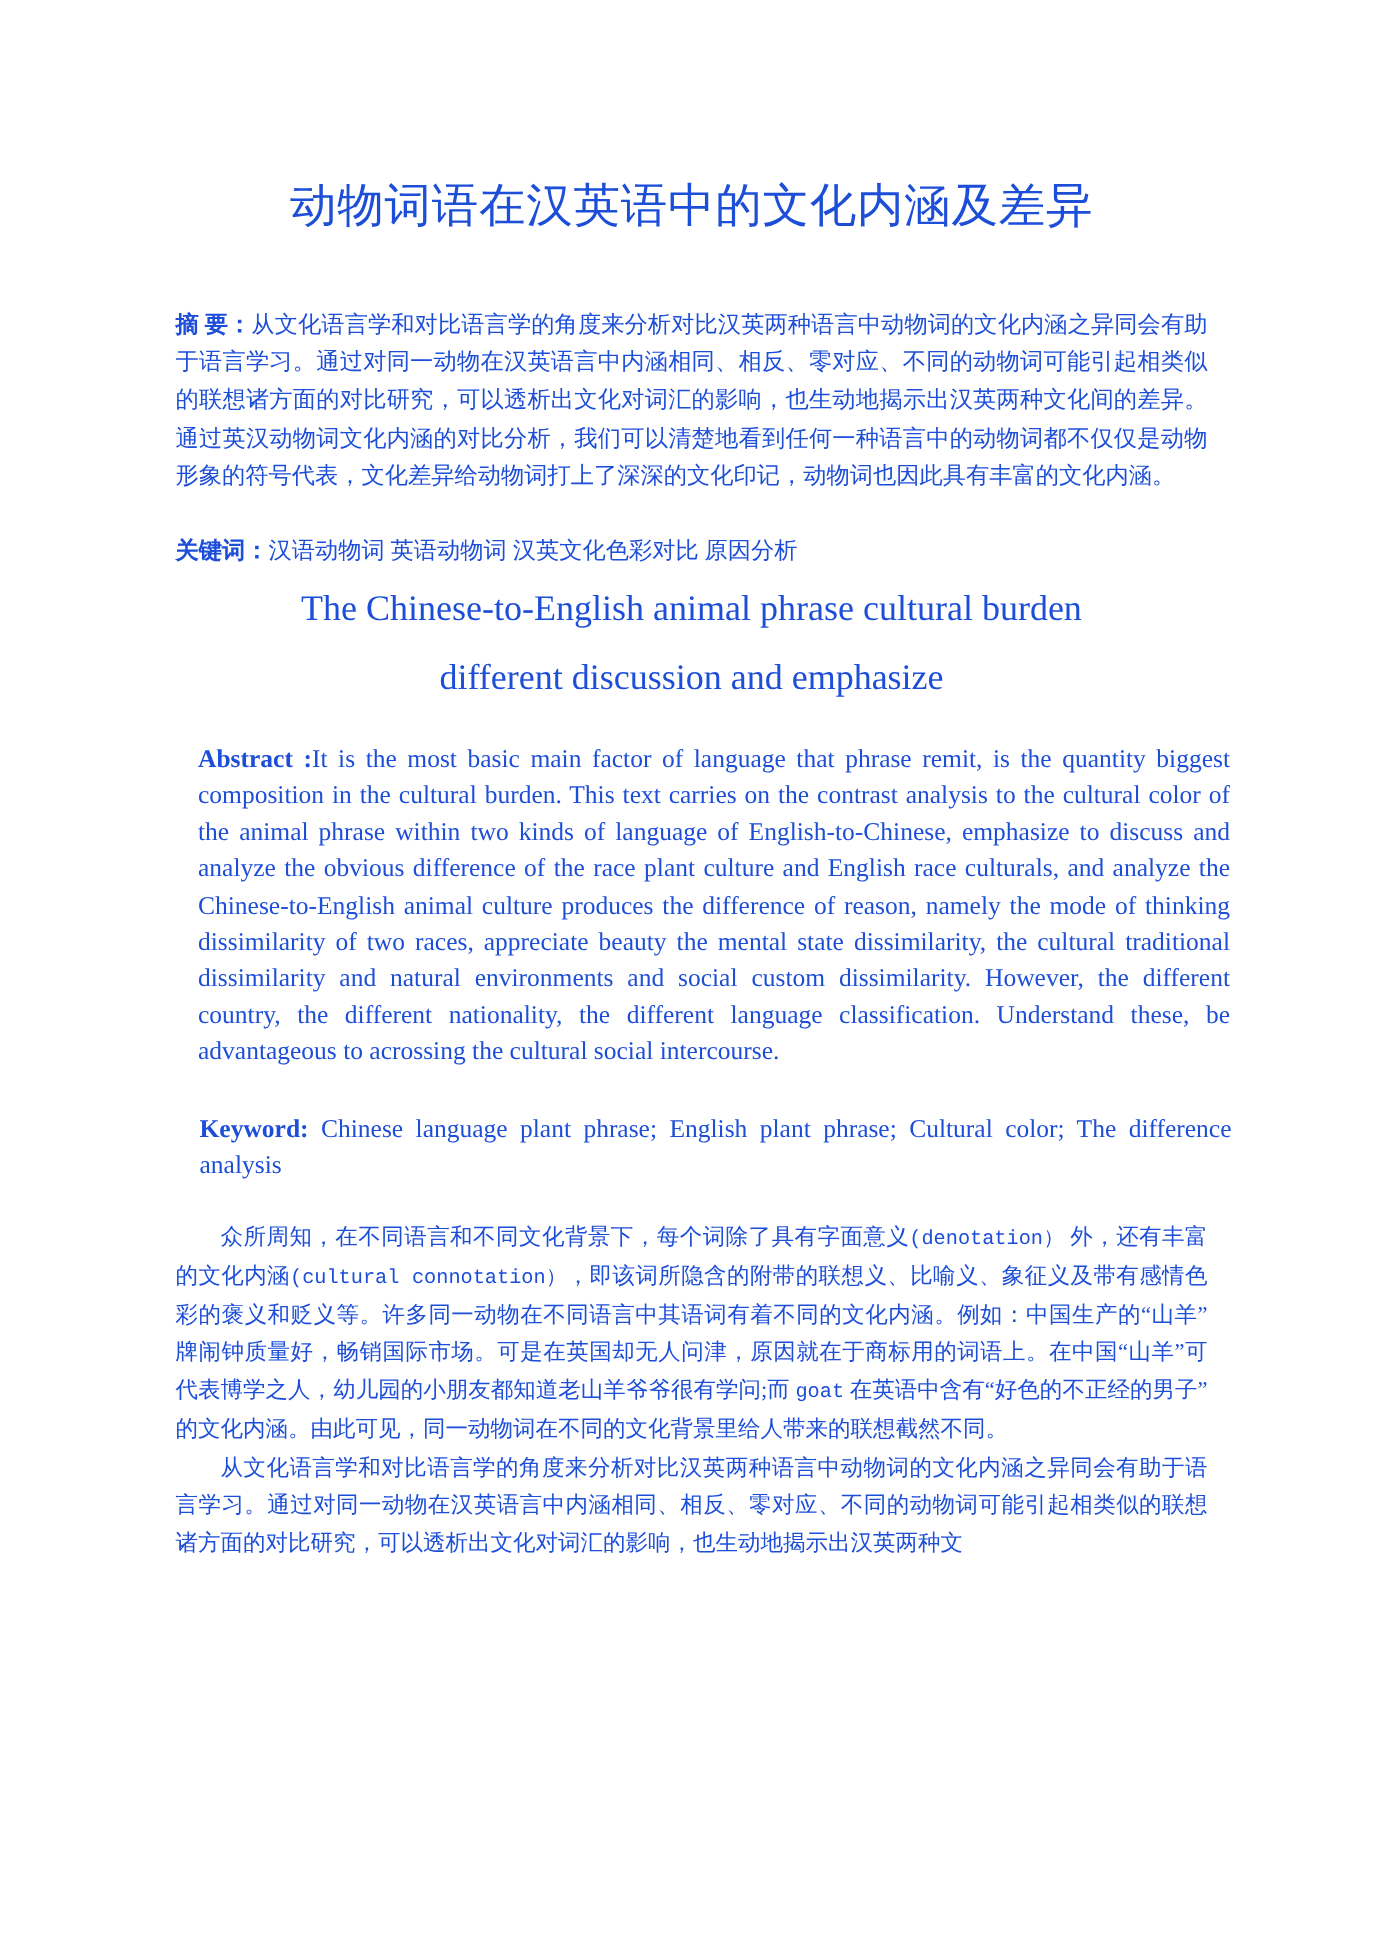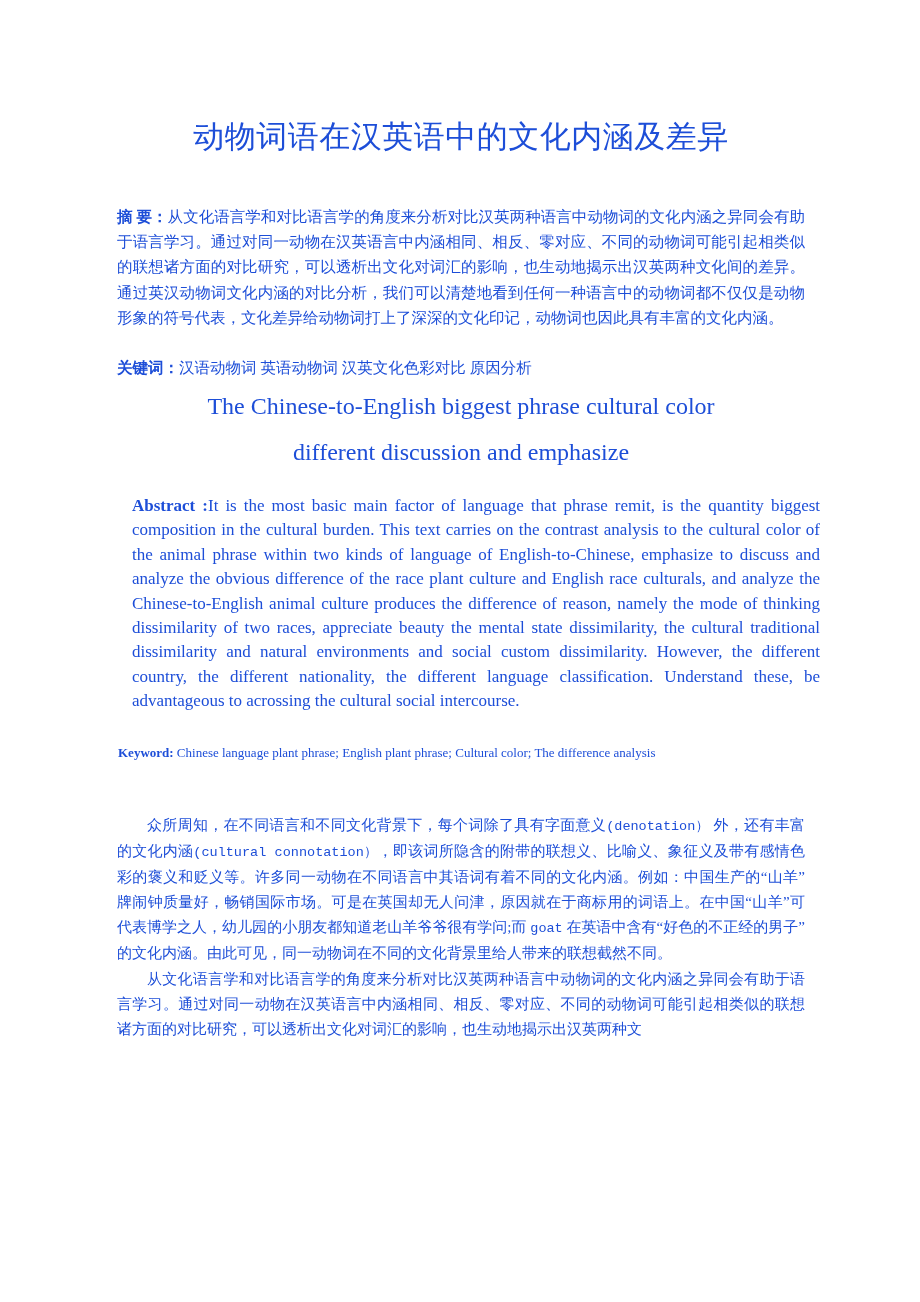--- a/index.html
+++ b/index.html
@@ -106,25 +106,25 @@
     margin: 0;
   }
 
   .en-abstract p {
     margin: 0;
     padding: 0;
   }
 
   .en-keywords {
     position: absolute;
-    left: 1px;
+    left: 16px;
     top: 741px;
     width: 688px;
     font-family: "Liberation Serif", "DejaVu Serif", serif;
-    font-size: 13px;
+    font-size: 17px;
     line-height: 24.4px;
     text-align: justify;
     margin: 0;
   }
 
   
   .body-text {
     position: absolute;
     left: 0;
     top: 813px;
@@ -157,21 +157,21 @@
 
     <div class="cn-abstract">
       <p><span class="label-bold">摘 要：</span><span>从文化语言学和对比语言学的角度来分析对比汉英两种语言中动物词的文化内涵之异同会有助于语言学习。通过对同一动物在汉英语言中内涵相同、相反、零对应、不同的动物词可能引起相类似的联想诸方面的对比研究，可以透析出文化对词汇的影响，也生动地揭示出汉英两种文化间的差异。通过英汉动物词文化内涵的对比分析，我们可以清楚地看到任何一种语言中的动物词都不仅仅是动物形象的符号代表，文化差异给动物词打上了深深的文化印记，动物词也因此具有丰富的文化内涵。</span></p>
     </div>
 
     <div class="cn-keywords">
       <span class="label-bold">关键词：</span><span>汉语动物词 英语动物词 汉英文化色彩对比 原因分析</span>
     </div>
 
     <h2 class="en-title">
-      <span class="line">The Chinese-to-English biggest phrase cultural color</span>
+      <span class="line">The Chinese-to-English animal phrase cultural burden</span>
       <span class="line">different discussion and emphasize</span>
     </h2>
 
     <div class="en-abstract">
       <p><span class="label-bold">Abstract :</span><span>It is the most basic main factor of language that phrase remit, is the quantity biggest composition in the cultural burden. This text carries on the contrast analysis to the cultural color of the animal phrase within two kinds of language of English-to-Chinese, emphasize to discuss and analyze the obvious difference of the race plant culture and English race culturals, and analyze the Chinese-to-English animal culture produces the difference of reason, namely the mode of thinking dissimilarity of two races, appreciate beauty the mental state dissimilarity, the cultural traditional dissimilarity and natural environments and social custom dissimilarity. However, the different country, the different nationality, the different language classification. Understand these, be advantageous to acrossing the cultural social intercourse.</span></p>
     </div>
 
     <div class="en-keywords">
       <span class="label-bold">Keyword:</span><span> Chinese language plant phrase; English plant phrase; Cultural color; The difference analysis</span>
     </div>

